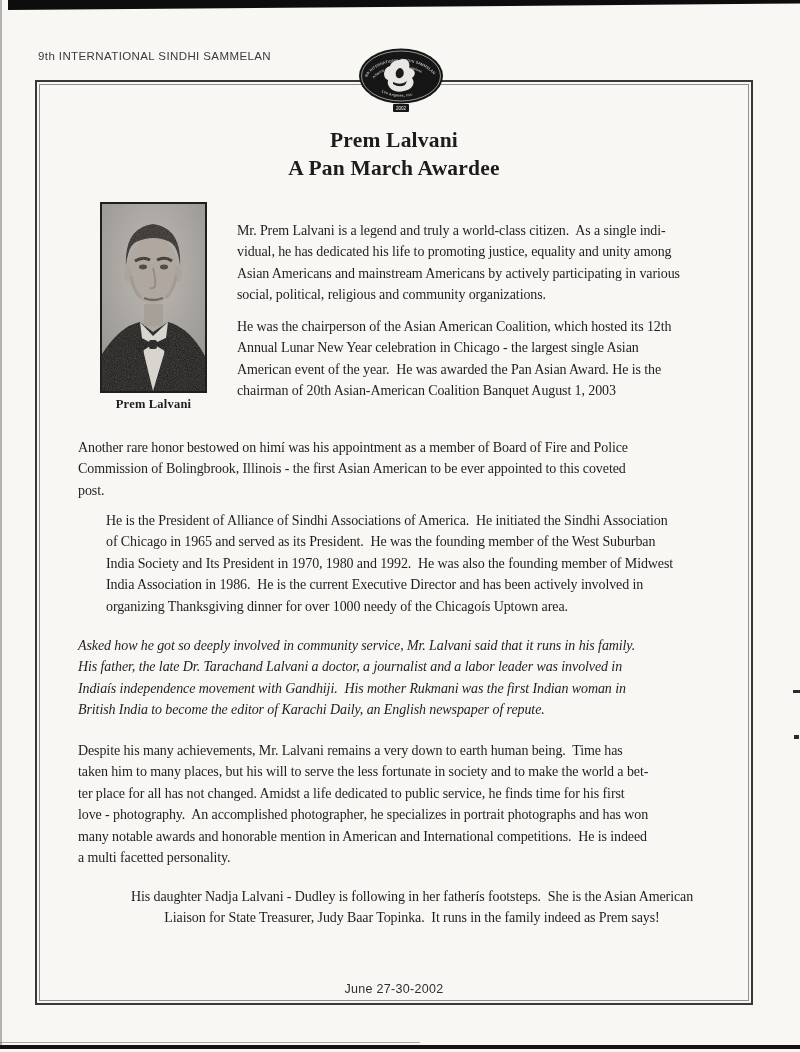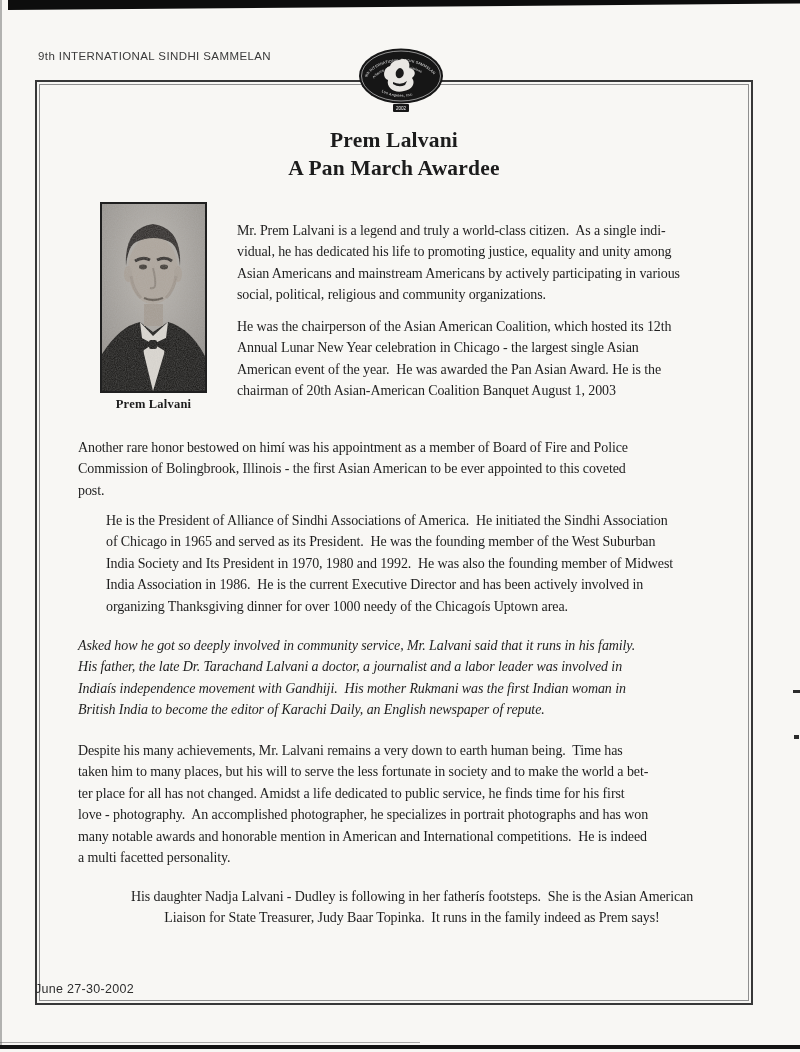--- a/index.html
+++ b/index.html
@@ -60,21 +60,21 @@
   #para1 { top:220px; }
   #para2 { top:316px; }
   .p-full { left:78px; width:668px; }
   #para3 { top:437px; }
   #para4 { top:510px;margin-left:28px; }
   #para5 { top:635px;font-style:italic; }
   #para6 { top:740px; }
   #para7 { top:886px;text-align:center; }
 
   .footer-text {
-    position:absolute; left:35px; top:982px; width:718px; text-align:left;
+    position:absolute; left:35px; top:982px; width:718px; text-align:center;
     font-family:"Liberation Sans","DejaVu Sans",sans-serif;
     font-size:12.5px; color:#2e2e2e; letter-spacing:.3px;
   }
 </style>
 </head>
 <body>
 
 <div class="artifact-top">
   <svg width="800" height="14" viewBox="0 0 800 14">
     <polygon points="8,0 800,0 800,3.5 8,10" fill="#0d0d0d"></polygon>

